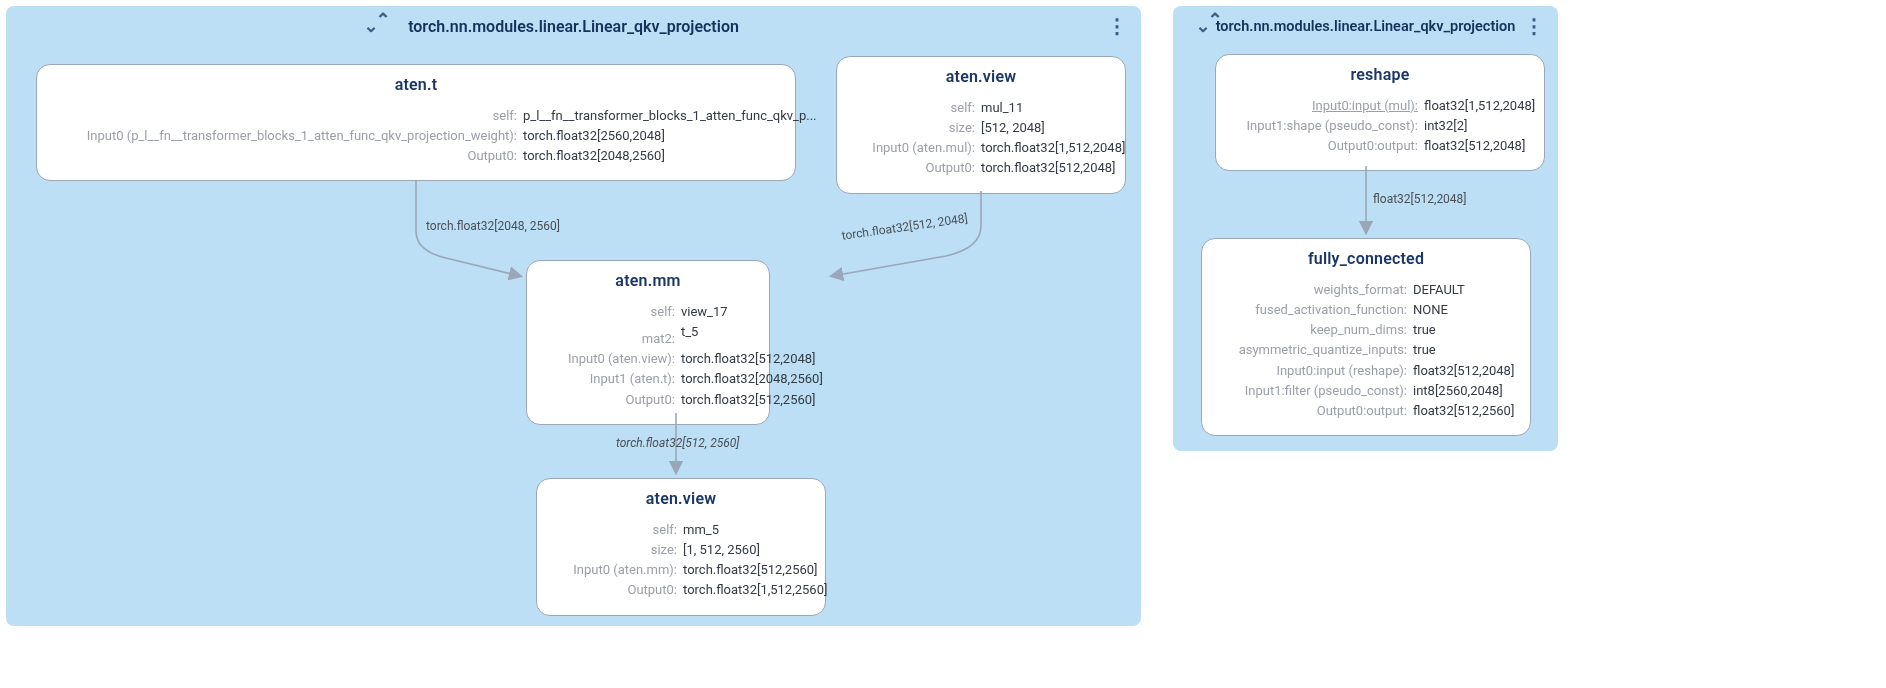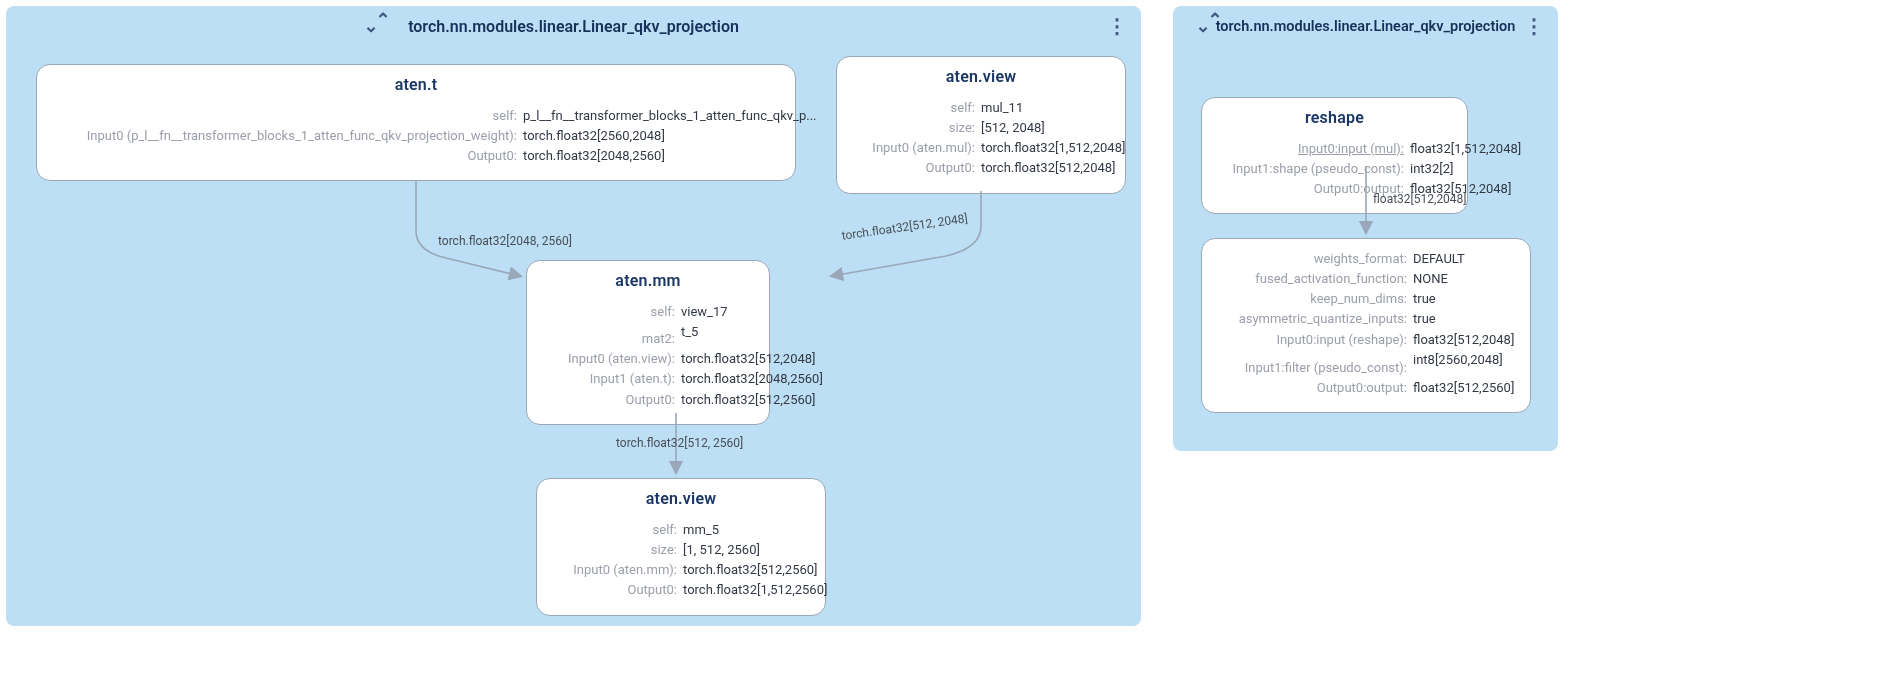--- a/index.html
+++ b/index.html
@@ -185,49 +185,50 @@
         <path d="M0,0 L9,4.5 L0,9 Z" fill="#9aa7b8"></path>
       </marker>
     </defs>
 
     <path d="M 410 175 L 410 225 Q 410 245 440 252 L 514 270" stroke="#9aa7b8" stroke-width="1.6" fill="none" marker-end="url(#arrow)"></path>
 
     <path d="M 975 185 L 975 220 Q 975 242 940 250 L 826 270" stroke="#9aa7b8" stroke-width="1.6" fill="none" marker-end="url(#arrow)"></path>
 
     <path d="M 670 407 L 670 466" stroke="#9aa7b8" stroke-width="1.6" fill="none" marker-end="url(#arrow)"></path>
   </svg>
-  <div class="edge-label" style="left:420px; top:228px;margin-left:12px;">torch.float32[2048, 2560]</div>
+  <div class="edge-label" style="left:420px; top:213px;">torch.float32[2048, 2560]</div>
   <div class="edge-label" style="left:835px; top:214px; transform:rotate(-8deg);">torch.float32[512, 2048]</div>
-  <div class="edge-label" style="left:610px; top:430px;">torch.float32[512, 2560]</div>
+  <div class="edge-label" style="left:610px; top:430px;font-style:italic;">torch.float32[512, 2560]</div>
 </div>
 
 <div class="panel" style="left:1173px; top:6px; width:385px; height:445px;">
   <div class="panel-header">
     <span class="collapse-icon c2">⌄<span style="position:relative;top:-6px;">⌃</span></span>
     <span style="font-size:14.5px;">torch.nn.modules.linear.Linear_qkv_projection</span>
     <span class="kebab">⋮</span>
   </div>
 
-  <div class="node" style="left:28px; top:48px; width:267px;margin-top:43px;">
+  <div class="node" style="left:42px; top:48px; width:330px;">
     <div class="node-title">reshape</div>
     <div class="row">
         <div class="k" style="width:192px;text-decoration:underline;">Input0:input (mul):</div>
         <div class="v">float32[1,512,2048]</div>
       </div>
     <div class="row">
         <div class="k" style="width:192px;">Input1:shape (pseudo_const):</div>
         <div class="v">int32[2]</div>
       </div>
     <div class="row">
         <div class="k" style="width:192px;">Output0:output:</div>
         <div class="v">float32[512,2048]</div>
       </div>
   </div>
 
   <div class="node" style="left:28px; top:232px; width:330px;">
+    <div class="node-title">fully_connected</div>
     <div class="row">
         <div class="k" style="width:195px;">weights_format:</div>
         <div class="v">DEFAULT</div>
       </div>
     <div class="row">
         <div class="k" style="width:195px;">fused_activation_function:</div>
         <div class="v">NONE</div>
       </div>
     <div class="row">
         <div class="k" style="width:195px;">keep_num_dims:</div>
@@ -235,21 +236,21 @@
       </div>
     <div class="row">
         <div class="k" style="width:195px;">asymmetric_quantize_inputs:</div>
         <div class="v">true</div>
       </div>
     <div class="row">
         <div class="k" style="width:195px;">Input0:input (reshape):</div>
         <div class="v">float32[512,2048]</div>
       </div>
     <div class="row">
-        <div class="k" style="width:195px;margin-top:8px;">Input1:filter (pseudo_const):</div>
+        <div class="k" style="width:195px;">Input1:filter (pseudo_const):</div>
         <div class="v">int8[2560,2048]</div>
       </div>
     <div class="row">
         <div class="k" style="width:195px;">Output0:output:</div>
         <div class="v">float32[512,2560]</div>
       </div>
   </div>
 
   <svg class="edges" width="385" height="445">
     <defs>

